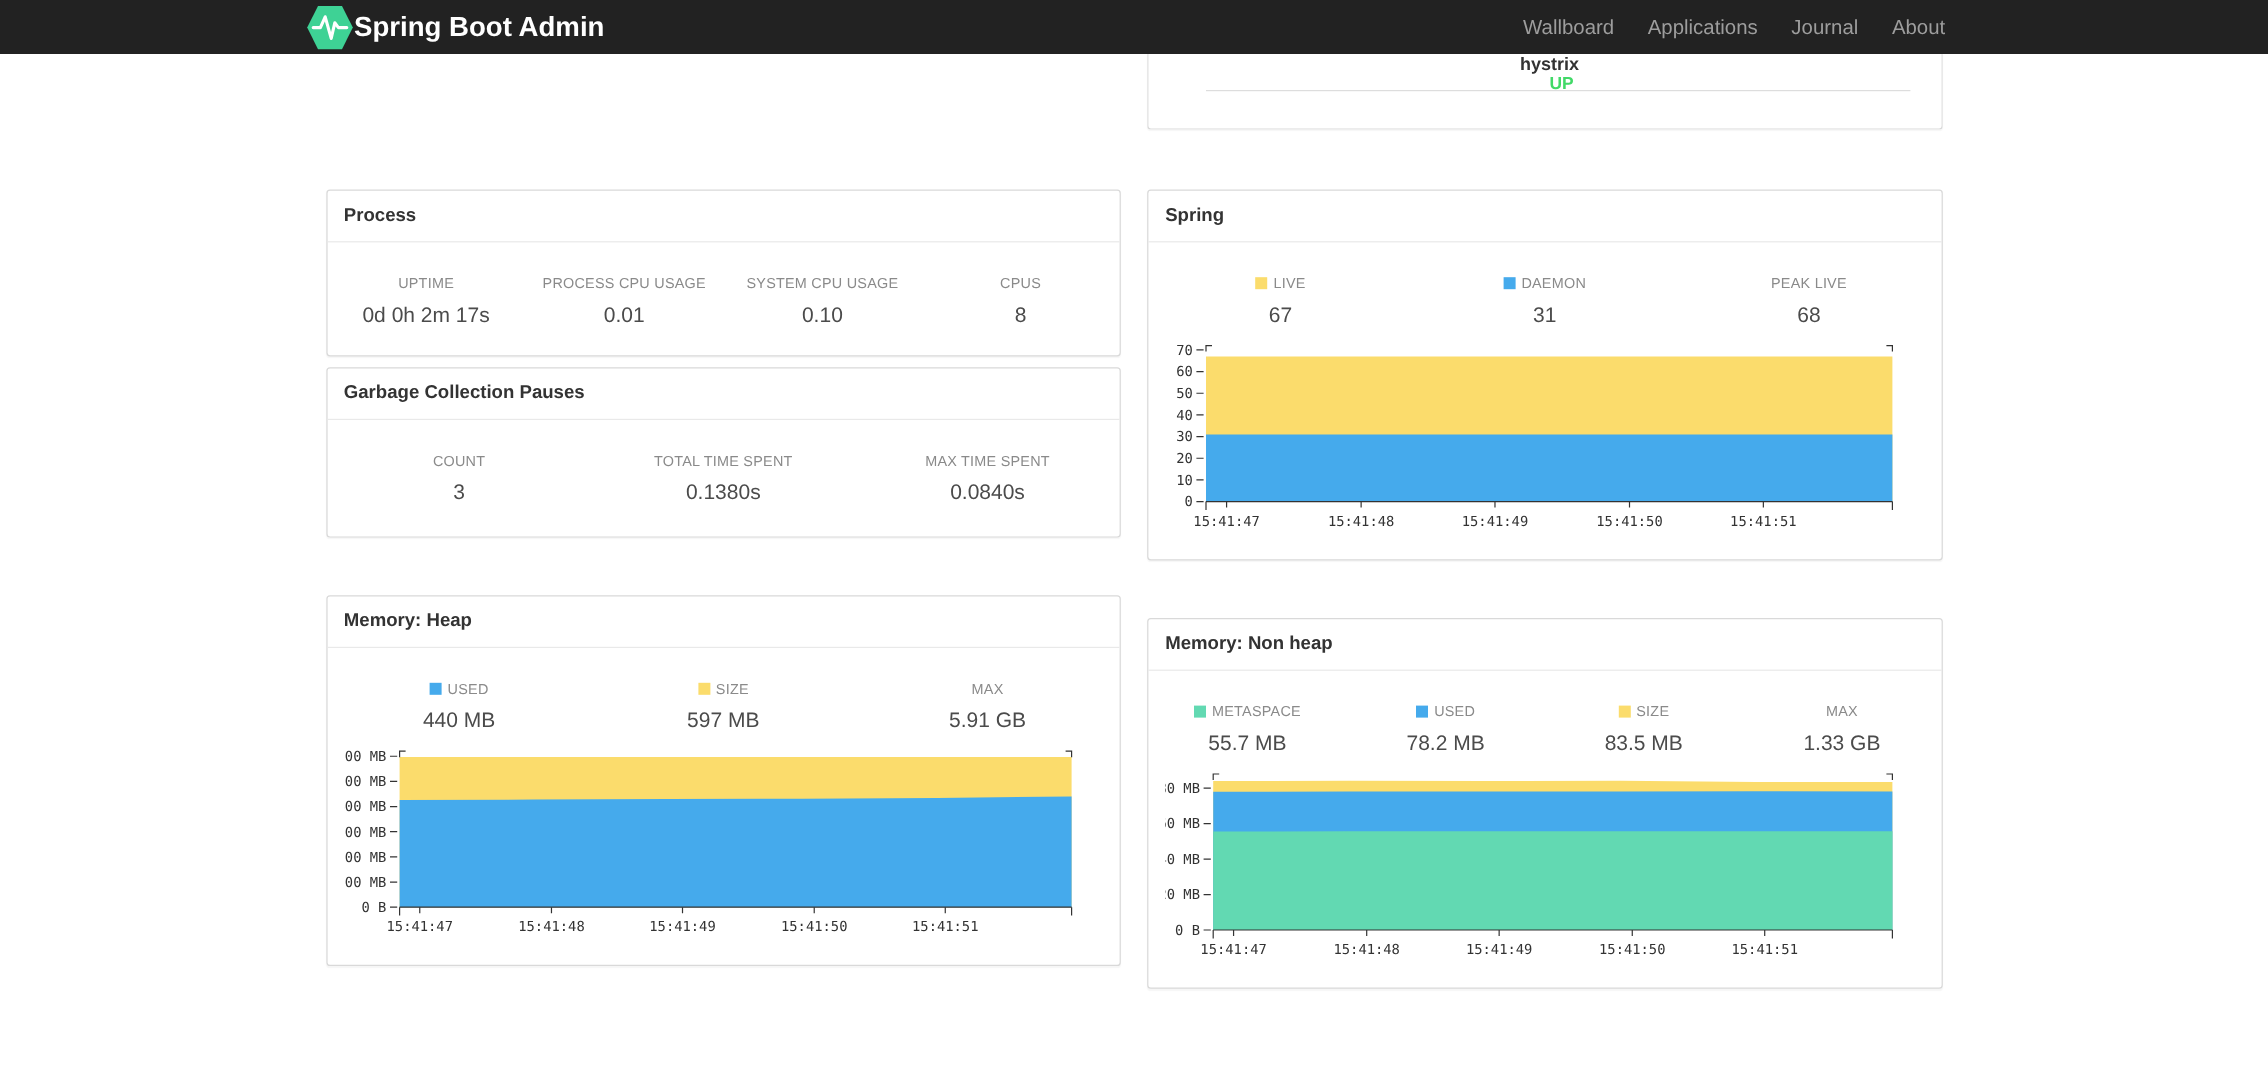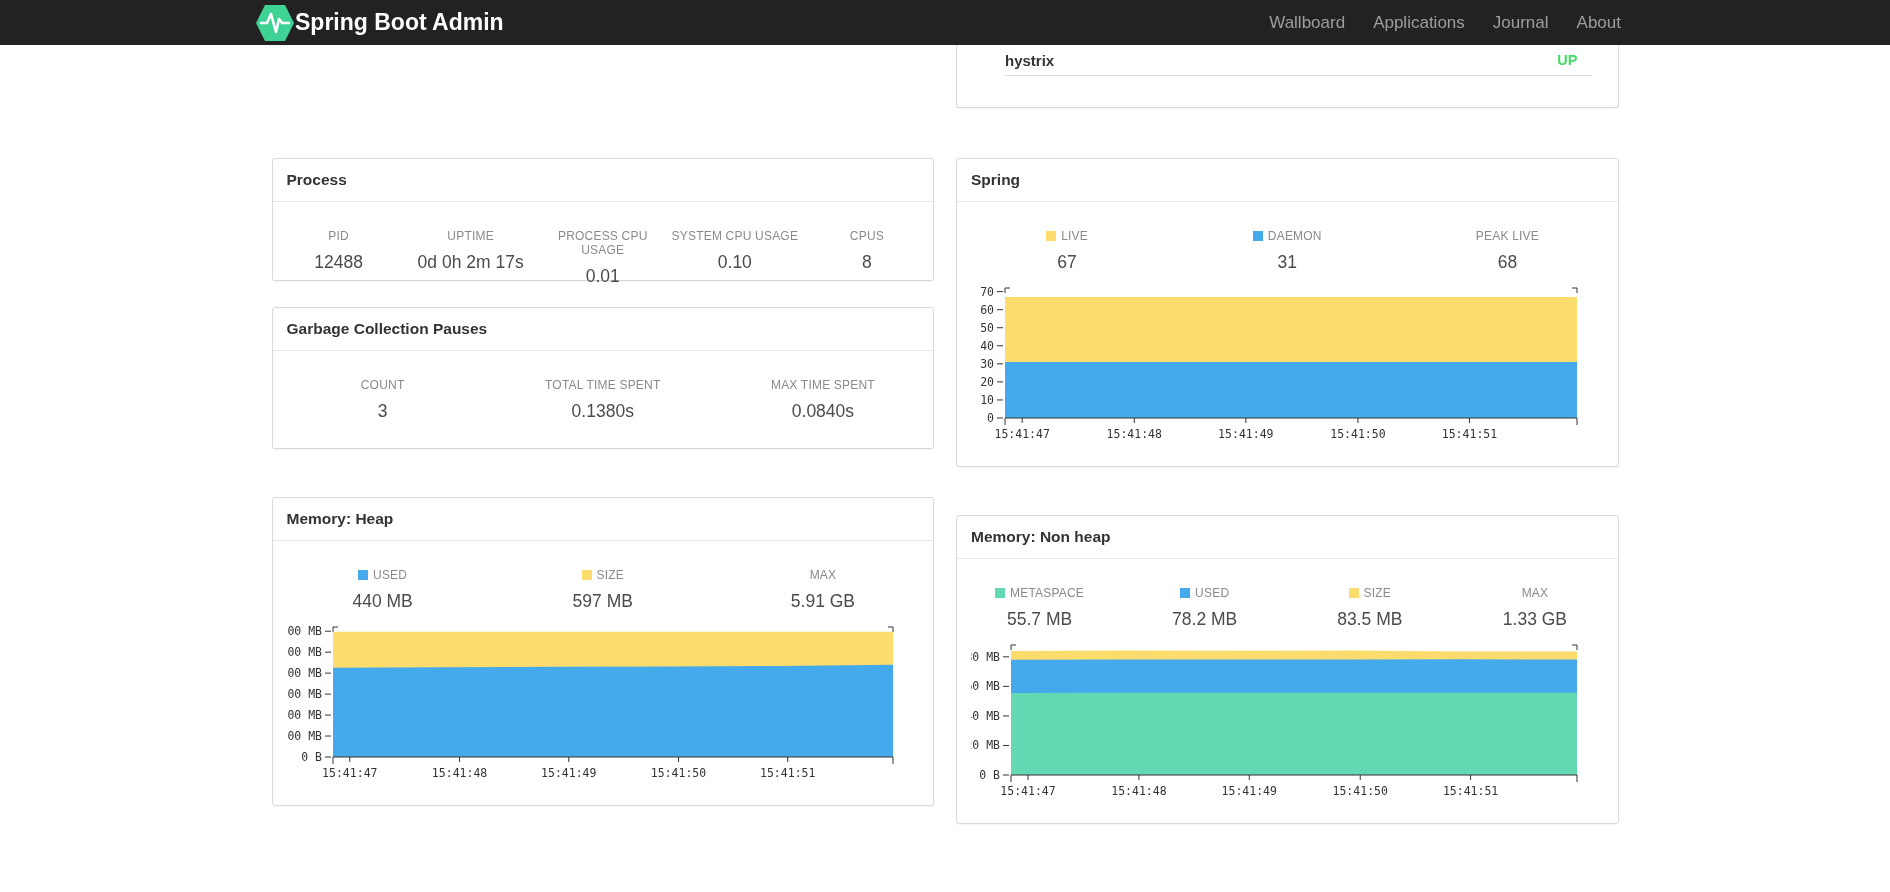--- a/index.html
+++ b/index.html
@@ -22,27 +22,27 @@
   .spacer-top { height:113px; }
 
   .card { background:#fff; border:1px solid #d9d9d9; border-radius:3px;
           box-shadow:0 1px 1px rgba(0,0,0,.04); }
   .card-title { padding:12px 14px; font-size:15.5px; font-weight:700; color:#333;
                 border-bottom:1px solid #e9e9e9; }
 
   
   .app-card { height:63px; border-top:none; border-radius:0 0 3px 3px; margin-bottom:50px; }
   .app-row { height:30px; display:flex; align-items:center; justify-content:space-between;
-             padding:0 40px 0 48px; }
+             padding:0 40px 0 48px;flex-direction:column; }
   .app-name { font-size:15px; font-weight:700; color:#333; }
   .app-status { font-size:14.5px; font-weight:700;margin-left:20px; }
   .app-divider { border-top:1px solid #ddd; margin:0 26px 0 48px; }
 
   
-  .card-process { height:123px; margin-bottom:26px; }
+  .card-process { height:139px; margin-bottom:9px; }
   .card-gc { height:142px; margin-bottom:48px; }
   .metrics { display:flex; padding-top:27px; }
   .metric { flex:1; text-align:center; }
   .m-label { font-size:12px; color:#8a8a8a; letter-spacing:.2px; }
   .m-value { font-size:17.5px; color:#4b4b4b; margin-top:9px; }
 
   
   .card-chart { height:309px; margin-bottom:48px; }
   .legend { display:flex; padding-top:27px; }
   .sq { display:inline-block; width:10px; height:10px; margin-right:5px; vertical-align:-1px; }
@@ -71,24 +71,20 @@
 </nav>
 
 <div class="main">
 
   <div class="col">
     <div class="spacer-top"></div>
 
     <section class="card card-process">
       <div class="card-title">Process</div>
       <div class="metrics">
-        <div class="metric">
-          <div class="m-label">PID</div>
-          <div class="m-value">12488</div>
-        </div>
         <div class="metric">
           <div class="m-label">UPTIME</div>
           <div class="m-value">0d 0h 2m 17s</div>
         </div>
         <div class="metric">
           <div class="m-label">PROCESS CPU USAGE</div>
           <div class="m-value">0.01</div>
         </div>
         <div class="metric">
           <div class="m-label">SYSTEM CPU USAGE</div>

